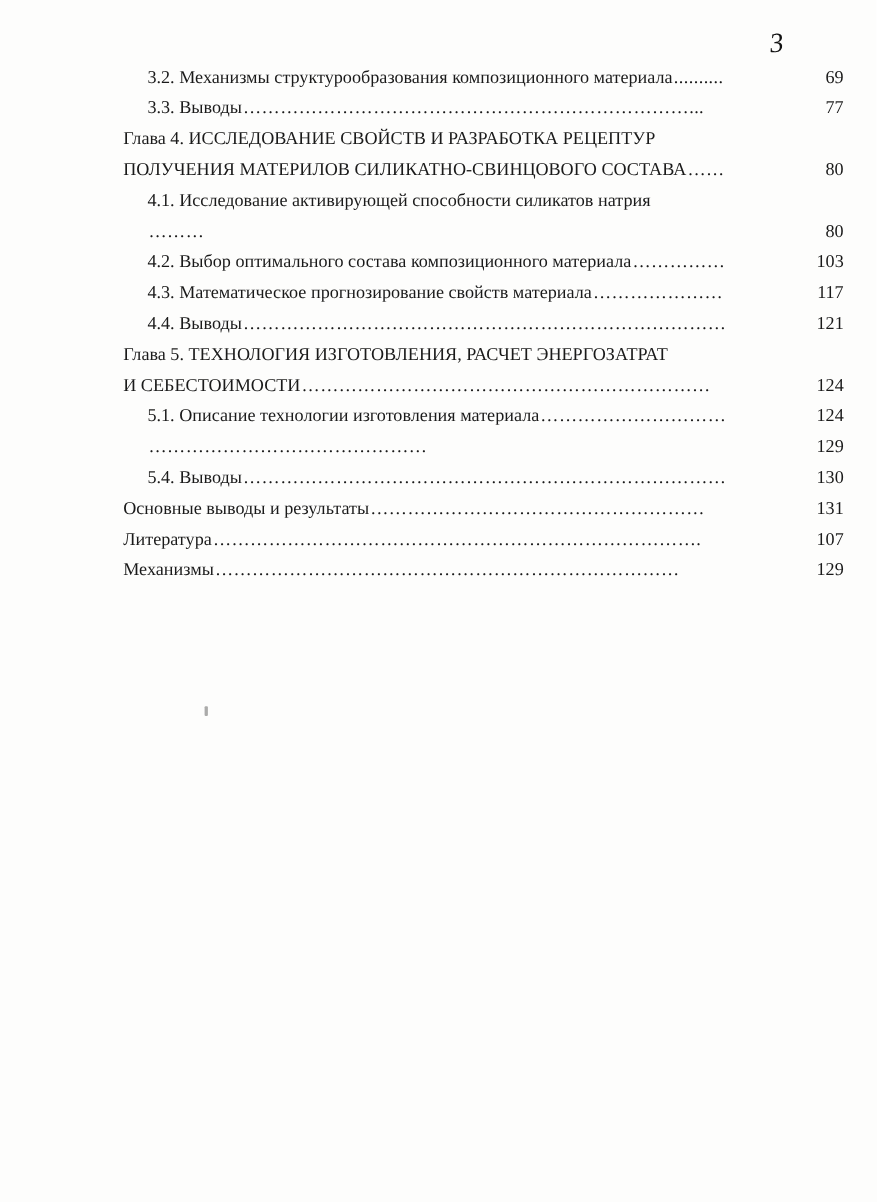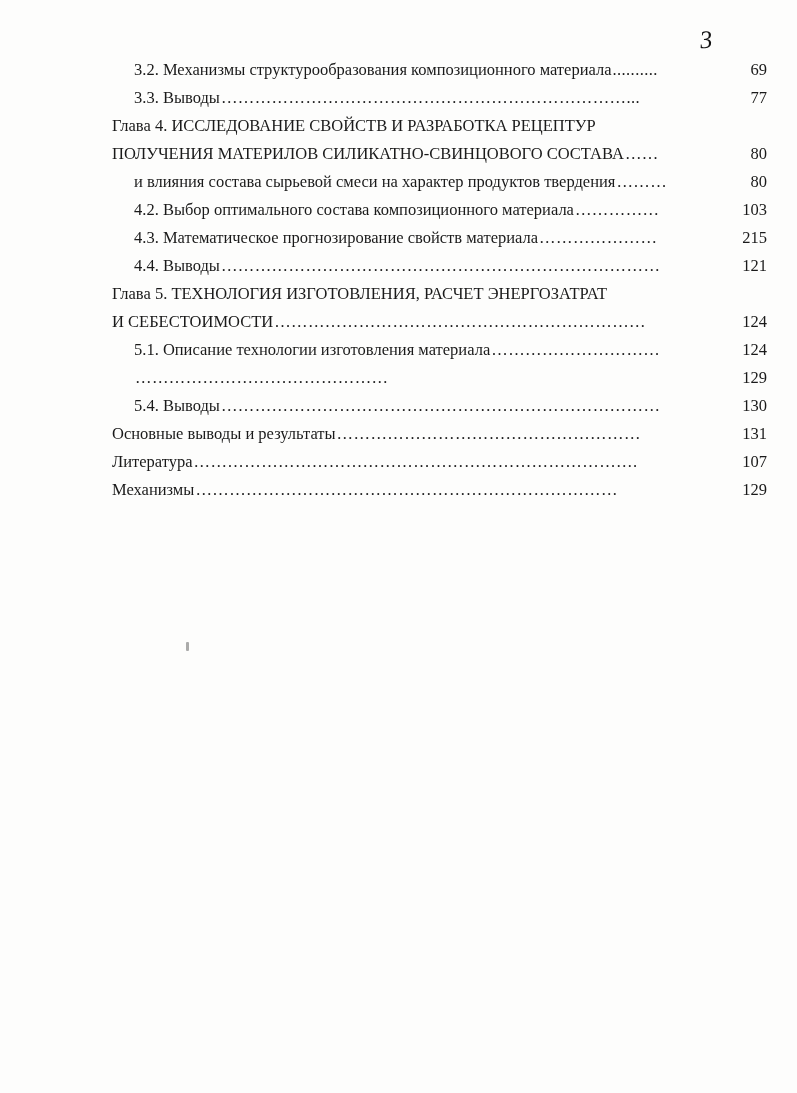--- a/index.html
+++ b/index.html
@@ -98,34 +98,36 @@
         <span class="pg">77</span>
       </div>
       <div class="toc-line chapter nopage">
         <span class="label">Глава 4. ИССЛЕДОВАНИЕ СВОЙСТВ И РАЗРАБОТКА РЕЦЕПТУР</span>
       </div>
       <div class="toc-line chapter">
         <span class="label">ПОЛУЧЕНИЯ МАТЕРИЛОВ СИЛИКАТНО-СВИНЦОВОГО СОСТАВА</span>
         <span class="leader">……</span>
         <span class="pg">80</span>
       </div>
+      <div class="toc-line indent-1 nopage">
+        <span class="label">4.1. Исследование активирующей способности силикатов натрия</span>
+      </div>
       <div class="toc-line indent-1">
-        <span class="label">и влияния состава сырьевой смеси на характер продуктов твердения</span>
         <span class="leader">………</span>
         <span class="pg">80</span>
       </div>
       <div class="toc-line indent-1">
         <span class="label">4.2. Выбор оптимального состава композиционного материала</span>
         <span class="leader">……………</span>
         <span class="pg">103</span>
       </div>
       <div class="toc-line indent-1">
         <span class="label">4.3. Математическое прогнозирование свойств материала</span>
         <span class="leader">…………………</span>
-        <span class="pg">215</span>
+        <span class="pg">117</span>
       </div>
       <div class="toc-line indent-1">
         <span class="label">4.4. Выводы</span>
         <span class="leader">……………………………………………………………………</span>
         <span class="pg">121</span>
       </div>
       <div class="toc-line chapter nopage">
         <span class="label">Глава 5. ТЕХНОЛОГИЯ ИЗГОТОВЛЕНИЯ, РАСЧЕТ ЭНЕРГОЗАТРАТ</span>
       </div>
       <div class="toc-line chapter">

